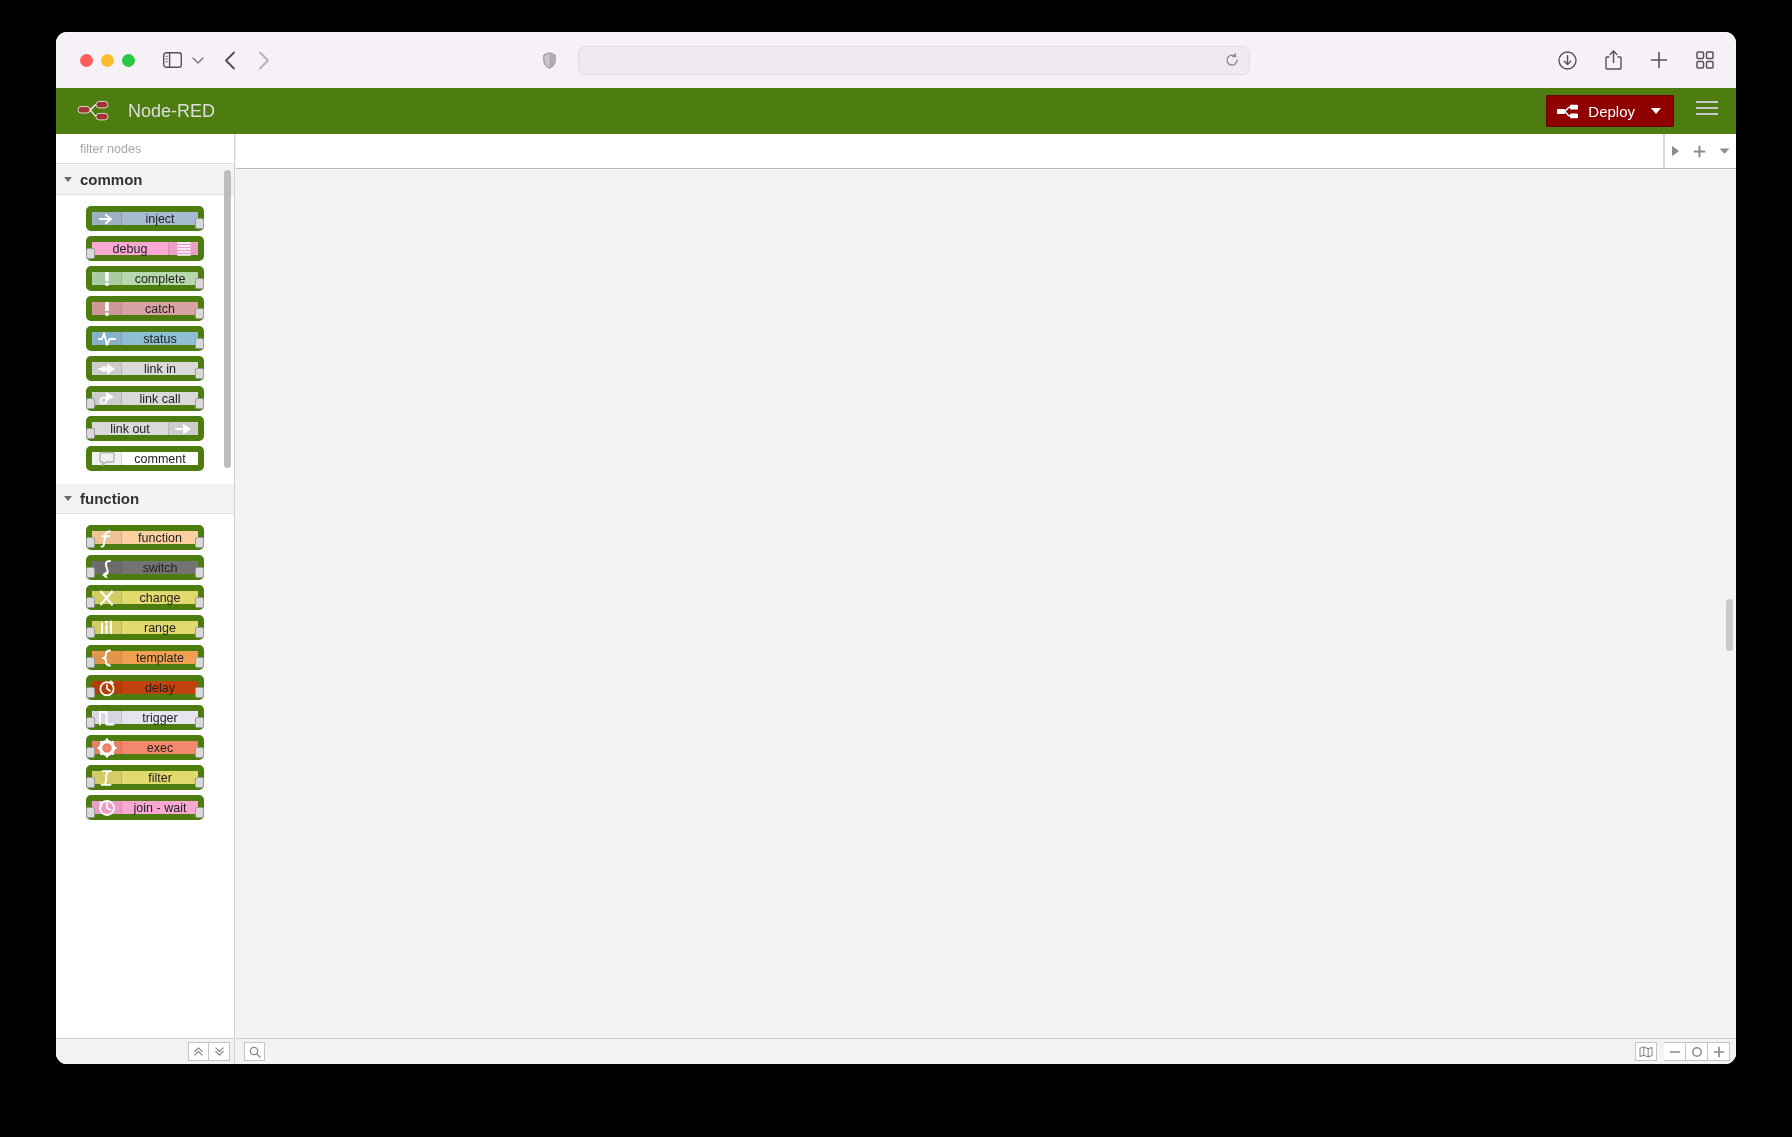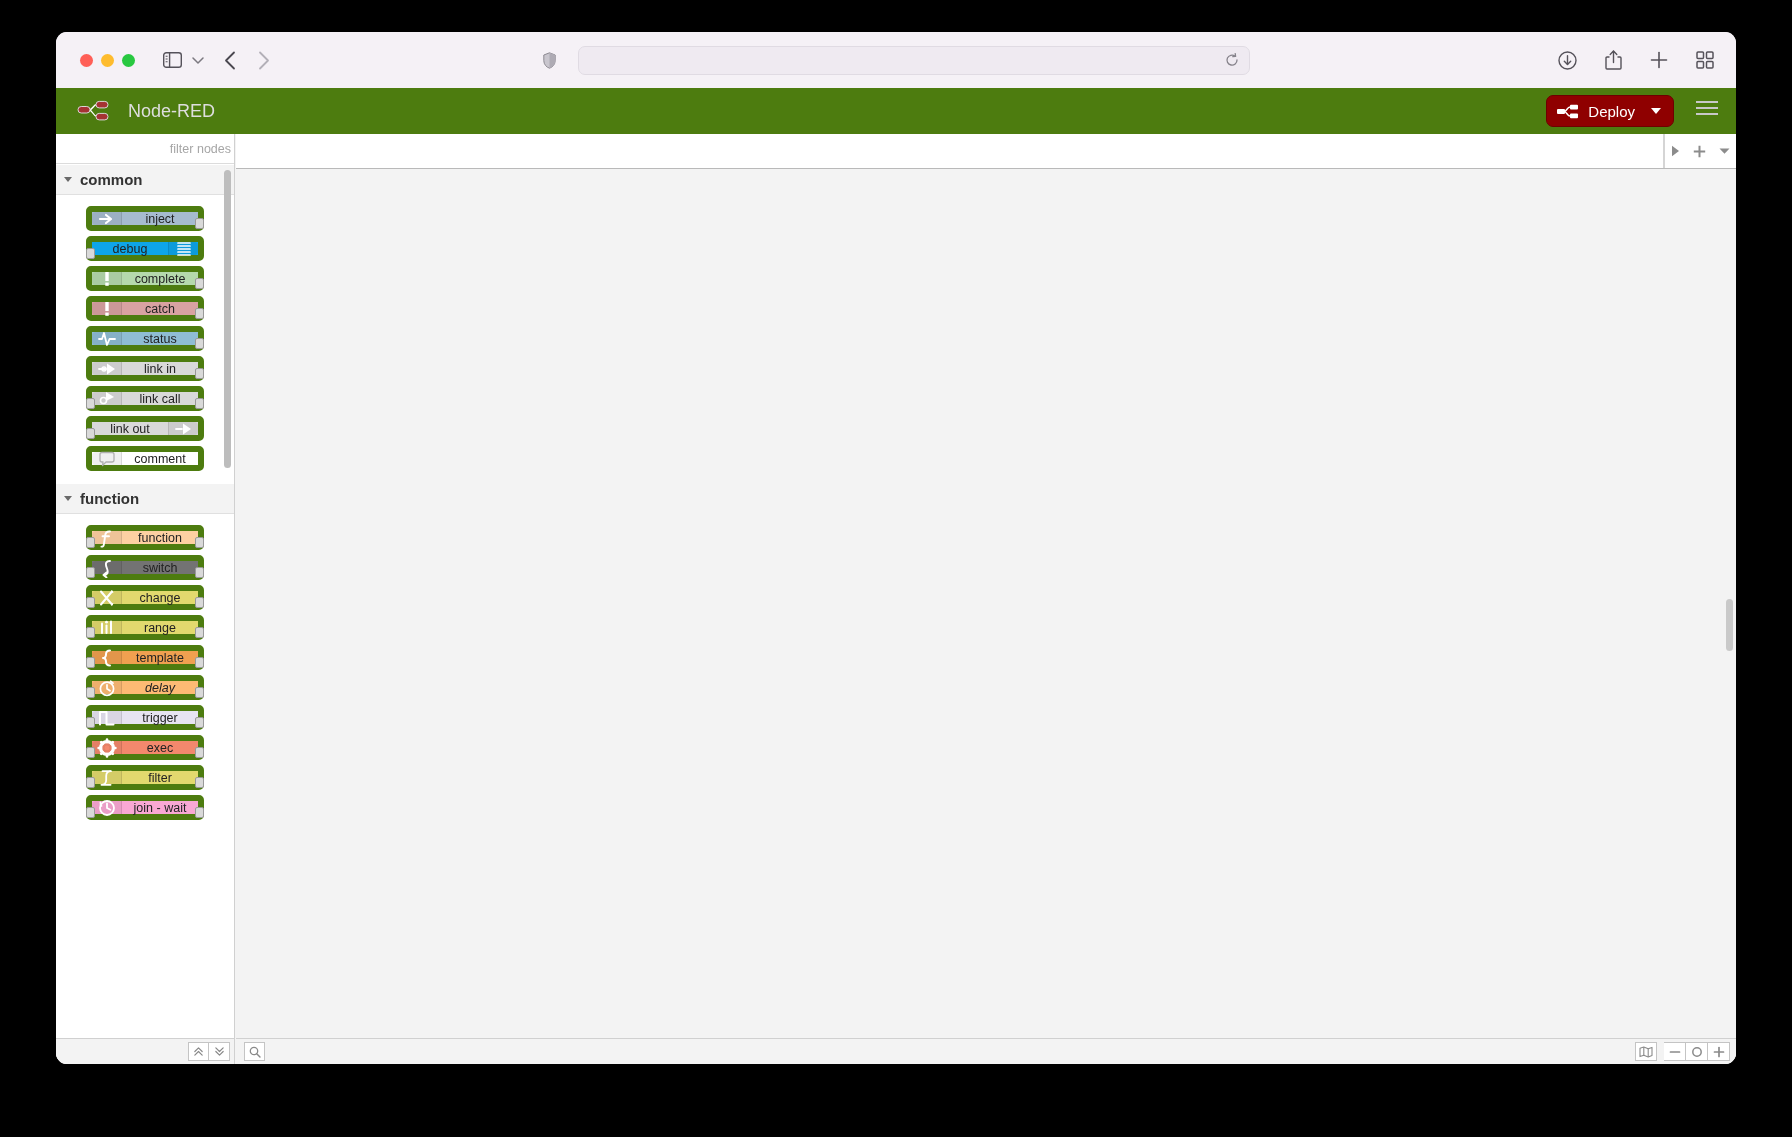--- a/index.html
+++ b/index.html
@@ -84,21 +84,21 @@
   #nr-logo-wrap { display: flex; align-items: center; margin-left: 20px; }
   #nr-title {
     color: #dedede; font-size: 18px; margin-left: 10px;
     font-family: "Liberation Sans", sans-serif;
   }
   #deploy-button {
     position: absolute; right: 62px; top: 7px;
     height: 32px;
     background: #8f0000;
     border: 1px solid #6e0000;
-    border-radius: 7px;
+    border-radius: 1px;
     display: flex; align-items: center;
     padding: 0 12px 0 10px;
     cursor: pointer;
   }
   #deploy-label {
     color: #fff; font-size: 15px; margin: 0 16px 0 9px;
     font-family: "Liberation Sans", sans-serif;
   }
   #deploy-caret {
     width: 0; height: 0;
@@ -133,22 +133,21 @@
     height: 30px;
     border-bottom: 1px solid #dcdcdc;
     display: flex; align-items: center;
     padding: 0 8px;
     background: #fff;
   }
   #palette-search-input {
     flex: 1; border: none; outline: none; background: transparent;
     font-size: 12.5px; color: #555;
     font-family: "Liberation Sans", sans-serif;
-    margin-left: 6px;
-    text-align: right;
+    margin-left: 16px;
   }
   #palette-search-input::placeholder { color: #a6a6a6; }
 
   #palette-scroll {
     position: absolute; top: 31px; left: 0; right: 0; bottom: 0;
     overflow: hidden;
   }
   .cat-header {
     height: 30px;
     background: #f3f3f3;
@@ -437,21 +436,21 @@
           <div class="cat-body">
             <div class="pnode" style="background: rgb(166, 187, 207);">
               <span class="icon-box left">
                 <svg width="20" height="20" viewBox="0 0 20 20">
                   <path d="M3 10 L13 10 M9 6 L14 10 L9 14" fill="none" stroke="#ffffff" stroke-width="2.2" stroke-linecap="round" stroke-linejoin="round"></path>
                 </svg>
               </span>
               <span class="plabel">inject</span>
               <span class="port out"></span>
             </div>
-            <div class="pnode" style="background: #0ea5e9;">
+            <div class="pnode" style="background: #f9a8d4;">
               <span class="port in"></span>
               <span class="plabel">debug</span>
               <span class="icon-box right">
                 <svg width="20" height="20" viewBox="0 0 20 20">
                   <g stroke="#ffffff" stroke-width="1.7" stroke-linecap="round">
                     <line x1="4" y1="4" x2="16" y2="4"></line>
                     <line x1="4" y1="7" x2="16" y2="7"></line>
                     <line x1="4" y1="10" x2="16" y2="10"></line>
                     <line x1="4" y1="13" x2="16" y2="13"></line>
                     <line x1="4" y1="16" x2="16" y2="16"></line>
@@ -583,21 +582,21 @@
             <div class="pnode" style="background: rgb(240, 160, 80);">
               <span class="port in"></span>
               <span class="icon-box left">
                 <svg width="20" height="20" viewBox="0 0 20 20">
                   <path d="M13 2.5 Q9 2.5 9 6.2 Q9 10 6 10 Q9 10 9 13.8 Q9 17.5 13 17.5" fill="none" stroke="#ffffff" stroke-width="2" stroke-linecap="round" stroke-linejoin="round"></path>
                 </svg>
               </span>
               <span class="plabel">template</span>
               <span class="port out"></span>
             </div>
-            <div class="pnode" style="background: #fdba74; font-style: italic;">
+            <div class="pnode" style="background: #c2410c;">
               <span class="port in"></span>
               <span class="icon-box left">
                 <svg width="20" height="20" viewBox="0 0 20 20">
                   <circle cx="10" cy="10.8" r="6.6" fill="none" stroke="#ffffff" stroke-width="1.7"></circle>
                   <path d="M10 6.8 L10 10.8 L13 12.8" fill="none" stroke="#ffffff" stroke-width="1.7" stroke-linecap="round"></path>
                   <path d="M13.6 3.2 L16 5.2" stroke="#ffffff" stroke-width="1.7" stroke-linecap="round"></path>
                 </svg>
               </span>
               <span class="plabel">delay</span>
               <span class="port out"></span>

